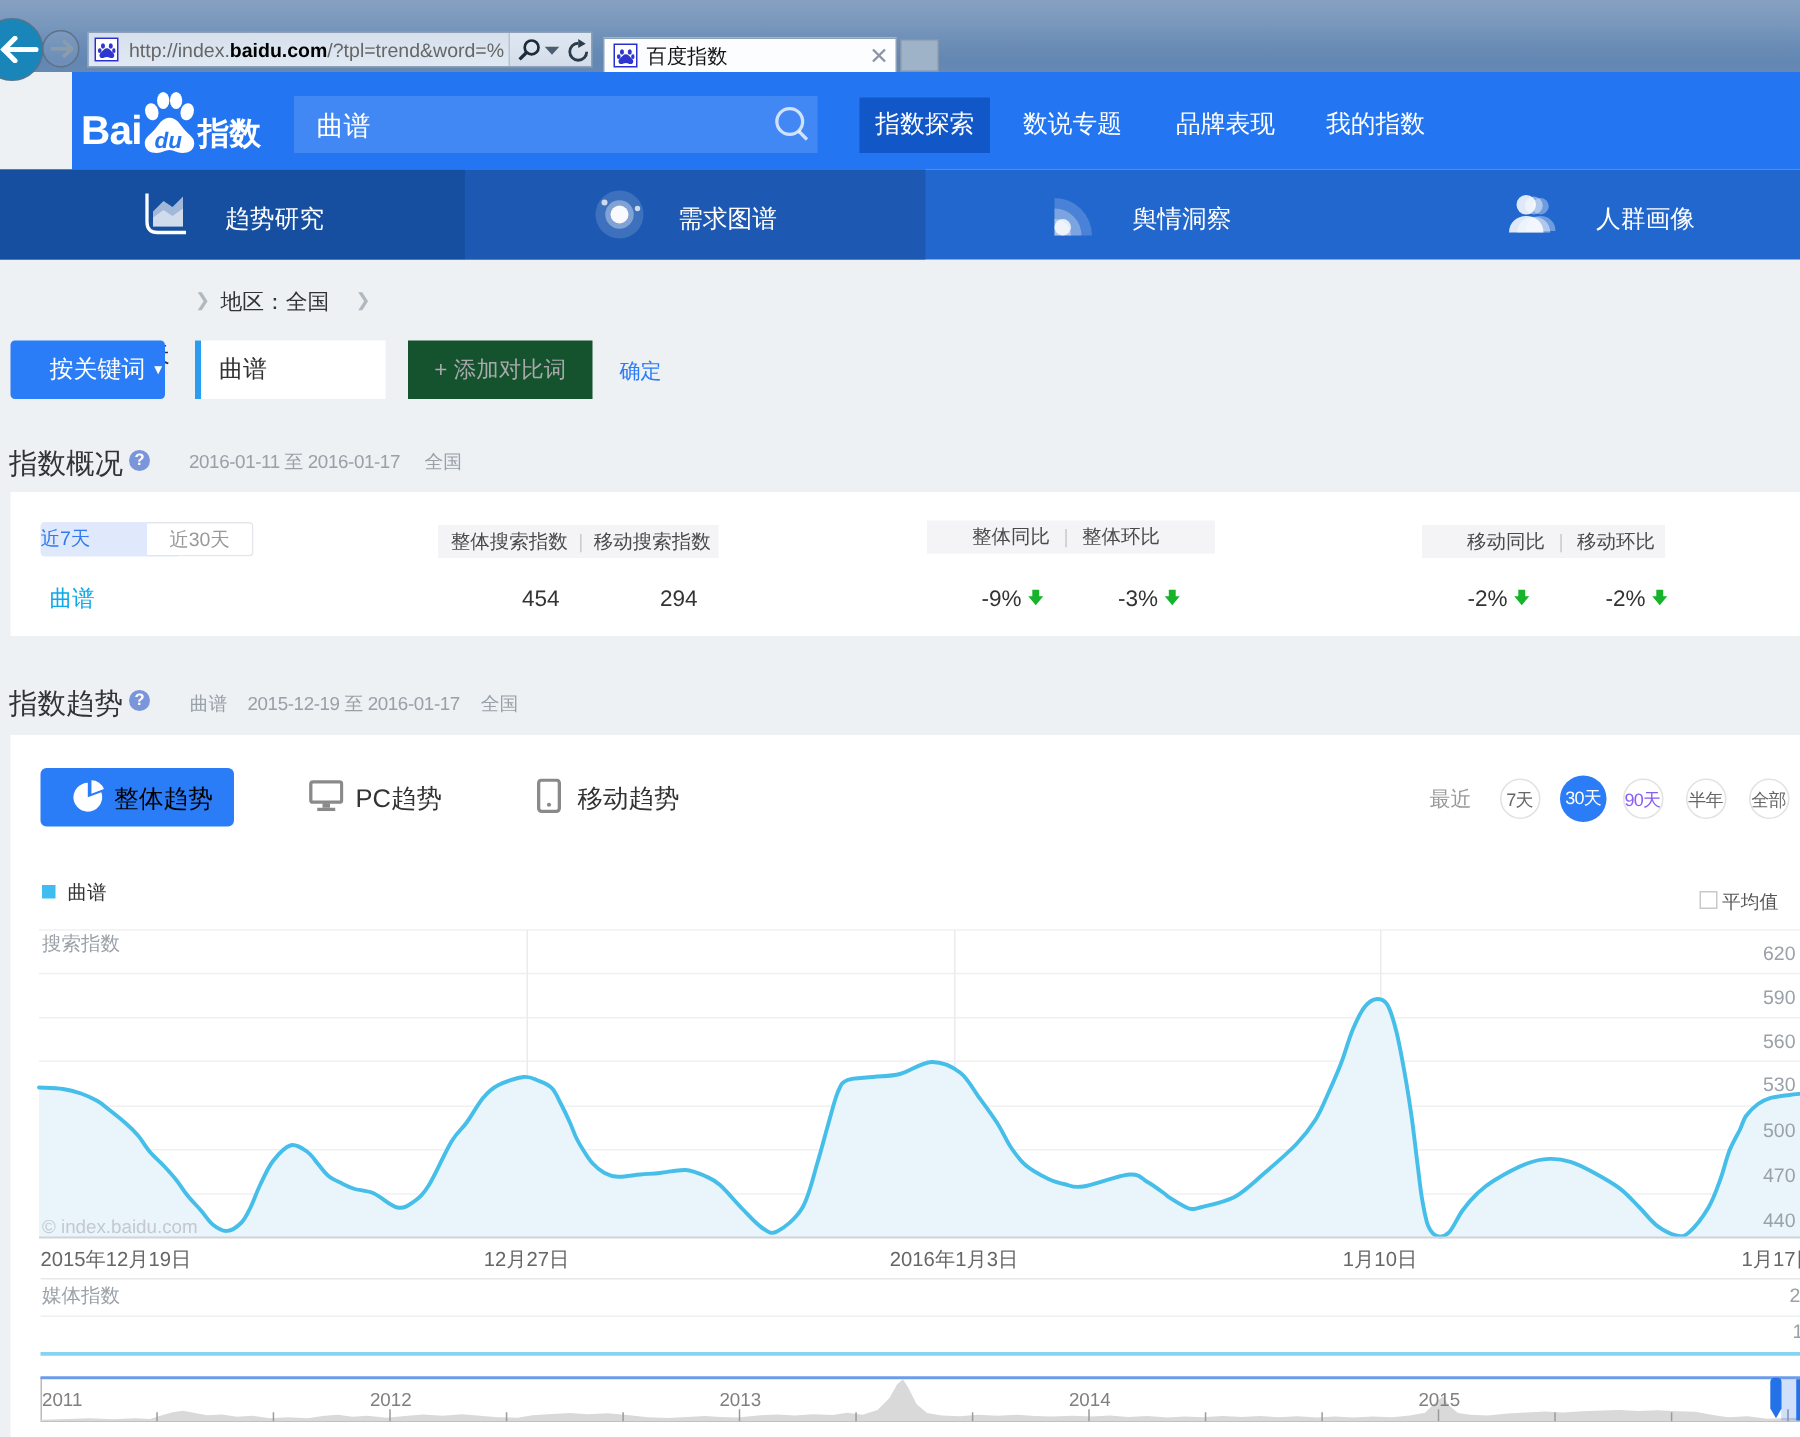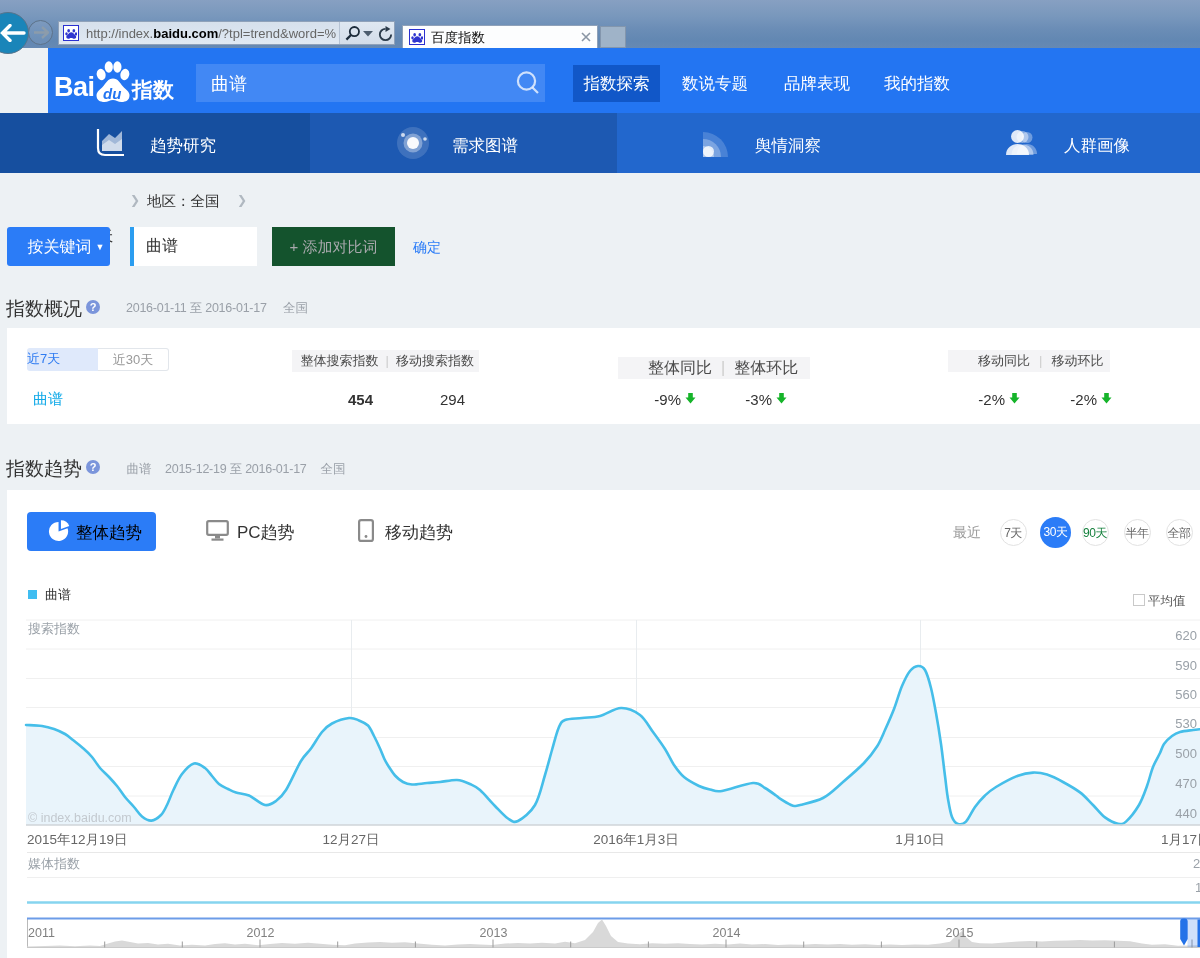--- a/index.html
+++ b/index.html
@@ -139,42 +139,42 @@
     </g>
   </svg>
   <div class="abs" style="left:1064px;top:22px;font-size:16.5px;color:#fff;">人群画像</div>
 </div>
 
 <div class="abs" style="left:10px;top:192px;font-size:14.5px;color:#333;margin-top:35px;">时间：最近30天</div>
 <div class="abs" style="left:130px;top:193px;font-size:12px;color:#b0b8c0;">❯</div>
 <div class="abs" style="left:147px;top:192px;font-size:14.5px;color:#333;">地区：全国</div>
 <div class="abs" style="left:237px;top:193px;font-size:12px;color:#b0b8c0;">❯</div>
 
-<div class="abs" style="left:7px;top:227px;width:103px;height:39px;background:#2b7cf7;border-radius:3px;color:#fff;font-size:16px;line-height:39px;text-align:center;"><span style="margin-left:15px;">按关键词</span><span style="font-size:9px;position:relative;top:-2px;margin-left:4px;">▼</span></div>
+<div class="abs" style="left:7px;top:227px;width:103px;height:39px;background:#2b7cf7;border-radius:3px;color:#fff;font-size:16px;line-height:39px;text-align:right;"><span style="margin-left:15px;">按关键词</span><span style="font-size:9px;position:relative;top:-2px;margin-left:4px;">▼</span></div>
 <div class="abs" style="left:130px;top:227px;width:127px;height:39px;background:#fff;">
   <div class="abs" style="left:0;top:0;width:4px;height:39px;background:#2b9df0;"></div>
   <div class="abs" style="left:16px;top:9px;font-size:16px;color:#333;">曲谱</div>
 </div>
 <div class="abs" style="left:272px;top:227px;width:123px;height:39px;background:#14532d;color:#a9a9ad;font-size:15px;line-height:39px;text-align:center;">+ 添加对比词</div>
 <div class="abs" style="left:413px;top:239px;font-size:14px;color:#2b7cf7;">确定</div>
 
 <div class="abs" style="left:6px;top:296px;font-size:19px;color:#333;">指数概况</div>
 <div class="abs" style="left:86px;top:300px;width:14px;height:14px;border-radius:50%;background:#7b95db;color:#fff;font-size:11px;font-weight:bold;text-align:center;line-height:14px;">?</div>
 <div class="abs" style="left:126px;top:300px;font-size:12.5px;letter-spacing:-0.25px;color:#9aa0a8;">2016-01-11 至 2016-01-17</div>
 <div class="abs" style="left:283px;top:300px;font-size:12.5px;color:#9aa0a8;">全国</div>
 
 <div class="abs" style="left:7px;top:328px;width:1193px;height:96px;background:#fff;">
   <div class="abs" style="left:20px;top:20px;width:92px;height:22.5px;background:#dfe9fb;color:#2e7bf1;font-size:13px;line-height:22.5px;border-radius:3px 0 0 3px;">近7天</div>
   <div class="abs" style="left:91px;top:20px;width:71px;height:22.5px;background:#fff;border:1px solid #e2e6eb;border-left:none;color:#999;font-size:13px;text-align:center;line-height:22.5px;border-radius:0 3px 3px 0;">近30天</div>
   <div class="abs" style="left:284.5px;top:21.5px;width:187px;height:22px;background:#f4f4f6;font-size:13px;color:#4a4a4a;line-height:22px;"><span style="margin-left:9px;">整体搜索指数</span><span style="color:#ccc;margin:0 7px;">|</span><span>移动搜索指数</span></div>
-  <div class="abs" style="left:611px;top:29px;width:192px;height:22px;background:#f4f4f6;font-size:16px;color:#4a4a4a;line-height:22px;"><span style="margin-left:30px;">整体同比</span><span style="color:#ccc;margin:0 9px;">|</span><span>整体环比</span></div>
+  <div class="abs" style="left:611px;top:19px;width:192px;height:22px;background:#f4f4f6;font-size:13px;color:#4a4a4a;line-height:22px;"><span style="margin-left:30px;">整体同比</span><span style="color:#ccc;margin:0 9px;">|</span><span>整体环比</span></div>
   <div class="abs" style="left:941px;top:21.5px;width:162px;height:22px;background:#f4f4f6;font-size:13px;color:#4a4a4a;line-height:22px;"><span style="margin-left:30px;">移动同比</span><span style="color:#ccc;margin:0 9px;">|</span><span>移动环比</span></div>
 
   <div class="abs" style="left:26px;top:62px;font-size:15px;color:#0fa9e8;">曲谱</div>
-  <div class="abs" style="left:296px;top:63px;width:70px;text-align:right;font-size:15px;color:#333;font-weight:bold;">454</div>
+  <div class="abs" style="left:296px;top:63px;width:70px;text-align:right;font-size:15px;color:#333;">454</div>
   <div class="abs" style="left:388px;top:63px;width:70px;text-align:right;font-size:15px;color:#333;">294</div>
   <div class="abs" style="left:604px;top:63px;width:70px;text-align:right;font-size:15px;color:#333;">-9%</div>
   <svg class="abs" style="left:678px;top:65px" width="11" height="11" viewBox="0 0 11 11">
       <path d="M3.2 0 h4.6 v4.5 h2.7 l-5 6 -5 -6 h2.7 z" fill="#16b42a"></path>
     </svg>
   <div class="abs" style="left:695px;top:63px;width:70px;text-align:right;font-size:15px;color:#333;">-3%</div>
   <svg class="abs" style="left:769px;top:65px" width="11" height="11" viewBox="0 0 11 11">
       <path d="M3.2 0 h4.6 v4.5 h2.7 l-5 6 -5 -6 h2.7 z" fill="#16b42a"></path>
     </svg>
   <div class="abs" style="left:928px;top:63px;width:70px;text-align:right;font-size:15px;color:#333;">-2%</div>
@@ -208,21 +208,21 @@
 </svg>
 <div class="abs" style="left:237px;top:521px;font-size:17px;color:#333;">PC趋势</div>
 <svg class="abs" style="left:358px;top:519px" width="16" height="23" viewBox="0 0 16 23">
   <rect x="1.1" y="1.1" width="13.8" height="20.8" rx="2" fill="none" stroke="#8a8a8a" stroke-width="2.2"></rect>
   <circle cx="8" cy="17.5" r="1.4" fill="#8a8a8a"></circle>
 </svg>
 <div class="abs" style="left:385px;top:521px;font-size:17px;color:#333;">移动趋势</div>
 <div class="abs" style="left:953px;top:524px;font-size:14px;color:#999;">最近</div>
 <div class="abs" style="left:999.5px;top:518.5px;width:27px;height:27px;border:1px solid #e2e2e2;border-radius:50%;font-size:12px;letter-spacing:-0.5px;color:#666;text-align:center;line-height:27px;background:#fff;">7天</div>
 <div class="abs" style="left:1040px;top:517px;width:31px;height:31px;border-radius:50%;font-size:12px;letter-spacing:-0.5px;color:#fff;text-align:center;line-height:31px;background:#2b7cf7;">30天</div>
-<div class="abs" style="left:1081.5px;top:518.5px;width:27px;height:27px;border:1px solid #e2e2e2;border-radius:50%;font-size:12px;letter-spacing:-0.5px;color:#15803d;text-align:center;line-height:27px;background:#fff;">90天</div>
+<div class="abs" style="left:1081.5px;top:518.5px;width:27px;height:27px;border:1px solid #e2e2e2;border-radius:50%;font-size:12px;letter-spacing:-0.5px;color:#8b5cf6;text-align:center;line-height:27px;background:#fff;">90天</div>
 <div class="abs" style="left:1123.5px;top:518.5px;width:27px;height:27px;border:1px solid #e2e2e2;border-radius:50%;font-size:12px;letter-spacing:-0.5px;color:#666;text-align:center;line-height:27px;background:#fff;">半年</div>
 <div class="abs" style="left:1165.5px;top:518.5px;width:27px;height:27px;border:1px solid #e2e2e2;border-radius:50%;font-size:12px;letter-spacing:-0.5px;color:#666;text-align:center;line-height:27px;background:#fff;">全部</div>
 
 <div class="abs" style="left:27.5px;top:589.5px;width:9px;height:9px;background:#3fbdf1;"></div>
 <div class="abs" style="left:45px;top:586px;font-size:13px;color:#333;">曲谱</div>
 <div class="abs" style="left:1133px;top:594px;width:12px;height:12px;border:1px solid #c9c9c9;background:#fff;"></div>
 <div class="abs" style="left:1148px;top:593px;font-size:12.5px;color:#555;">平均值</div>
 
 <svg class="abs" style="left:0;top:0;" width="1200" height="958" viewBox="0 0 1200 958">
   <g stroke="#f0f0f0" stroke-width="1">

